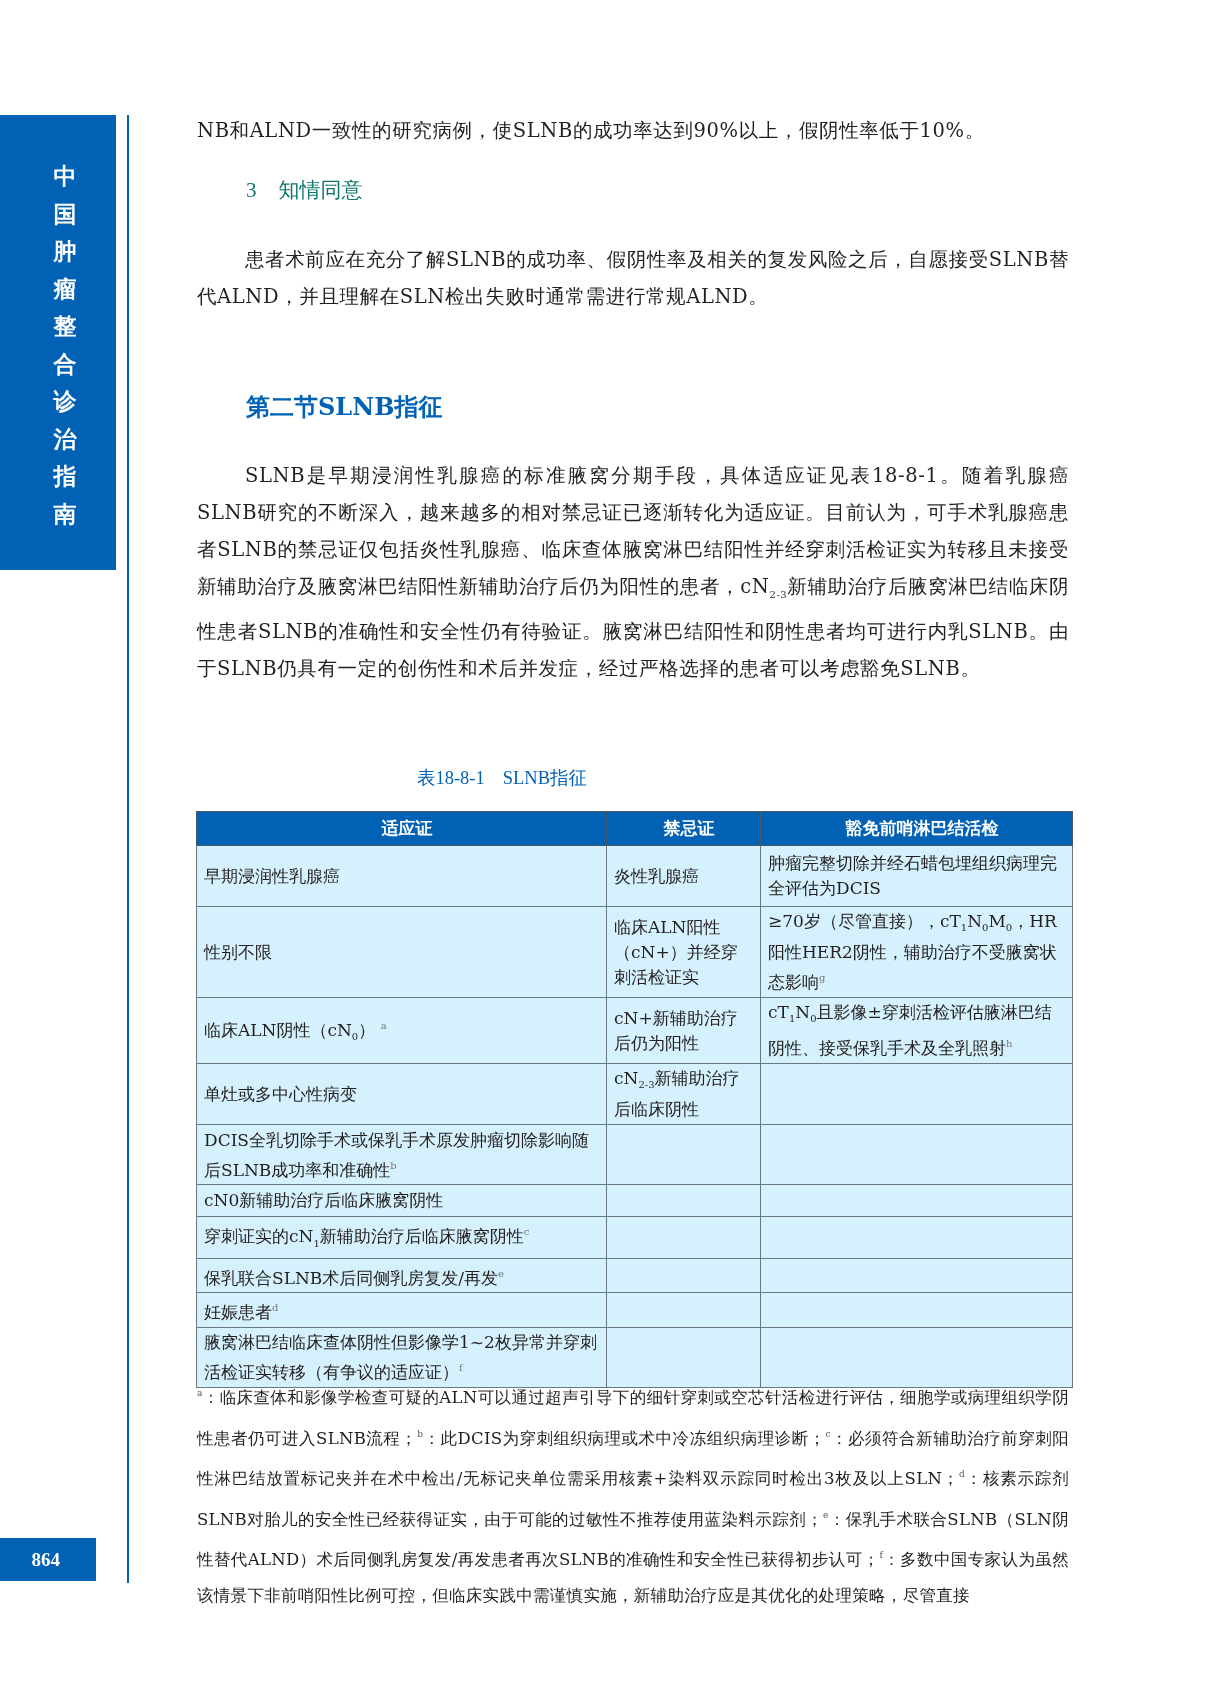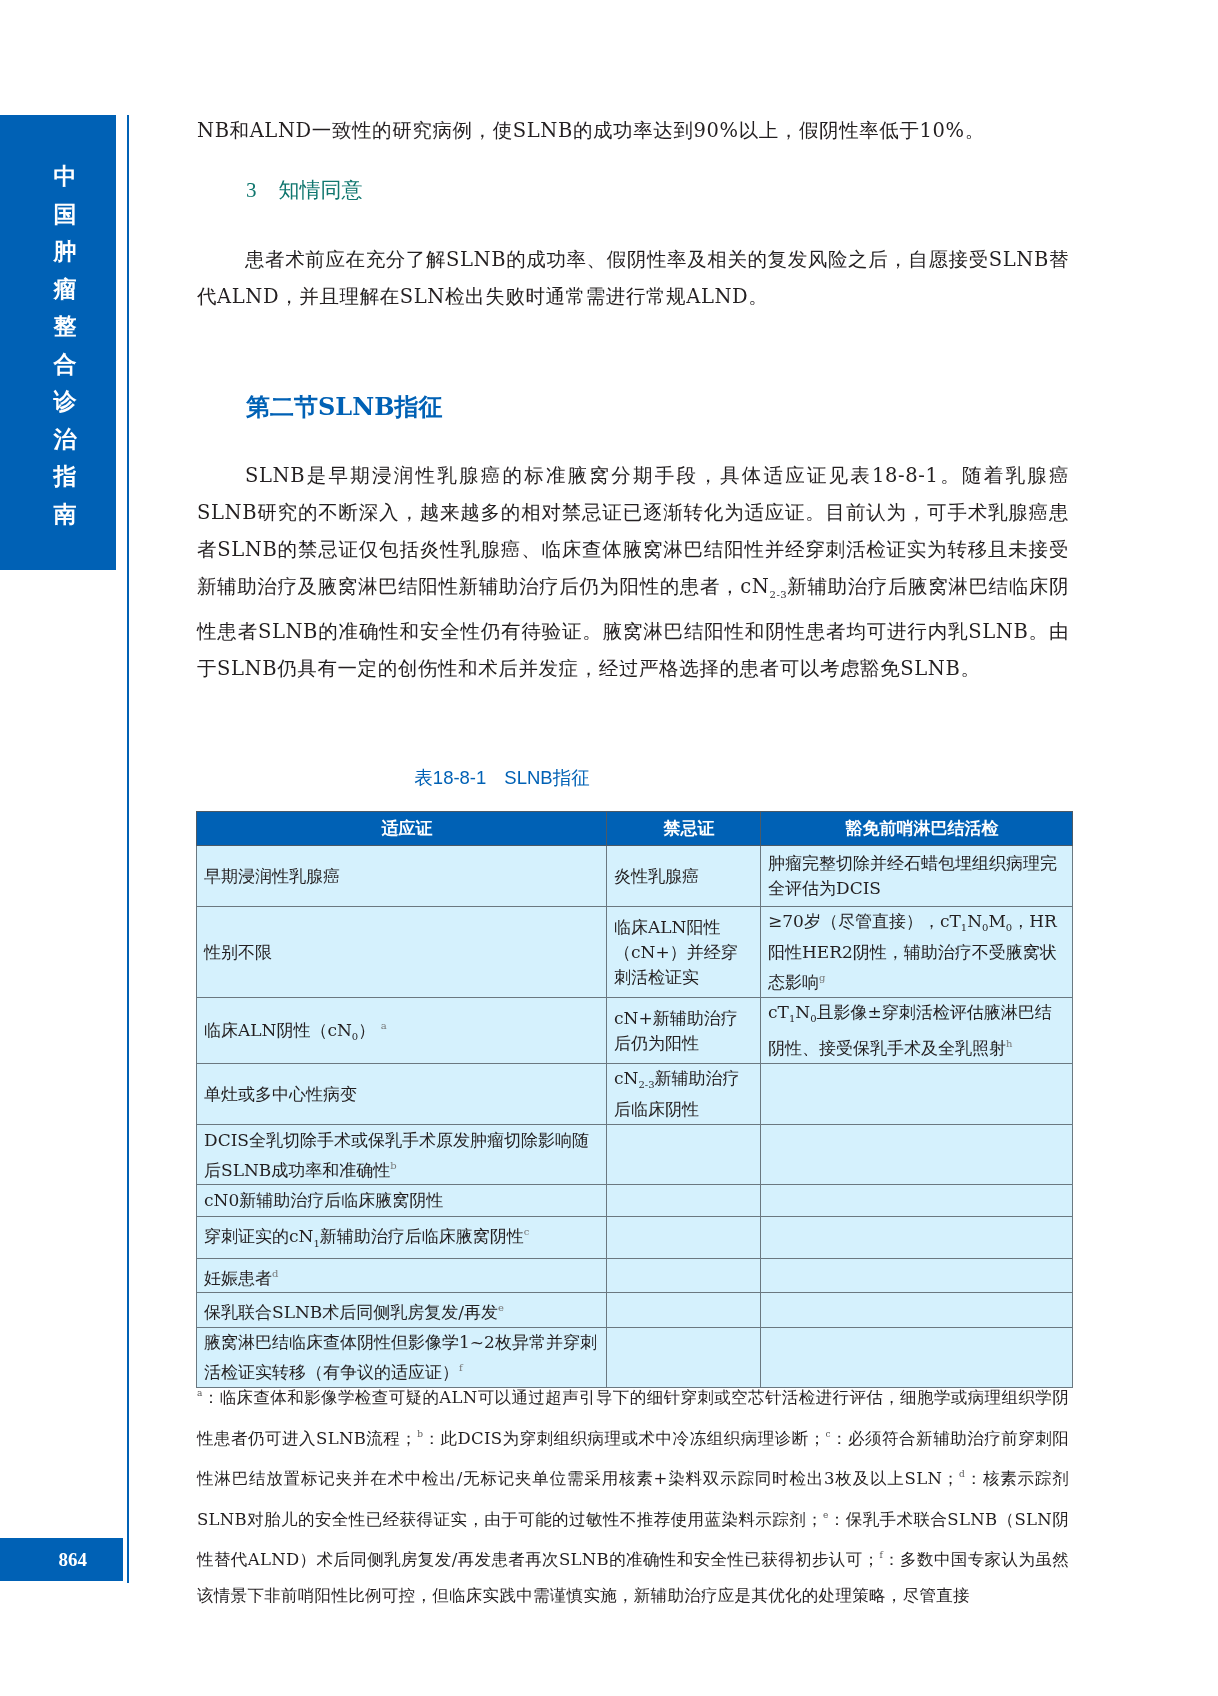--- a/index.html
+++ b/index.html
@@ -2,30 +2,30 @@
 <html><head>
 <meta charset="utf-8">
 <style>
   html, body { margin:0; padding:0; background:#ffffff; }
   body { width:1218px; height:1696px; position:relative; overflow:hidden;
          font-family:"DejaVu Serif","Liberation Serif",serif; color:#231f20; }
   .side-tab { position:absolute; left:0; top:115px; width:116px; height:455px; background:#0061b5; }
   .side-title { position:absolute; left:0; top:158px; width:130px; display:flex; flex-direction:column; align-items:center; }
   .side-title span { color:#ffffff; font-family:"DejaVu Sans",sans-serif; font-weight:bold; font-size:23px; height:37.5px; line-height:37.5px; }
   .v-rule { position:absolute; left:127px; top:115px; width:2px; height:1468px; background:#0061b5; }
-  .page-num-box { position:absolute; left:0; top:1538px; width:123px; height:43px; background:#0061b5; display:flex; align-items:center; justify-content:flex-end; }
+  .page-num-box { position:absolute; left:0; top:1538px; width:96px; height:43px; background:#0061b5; display:flex; align-items:center; justify-content:flex-end; }
   .page-num { color:#ffffff; font-family:"Liberation Serif",serif; font-weight:bold; font-size:19px; padding-right:36px; }
 
   .para { position:absolute; left:197px; width:872px; font-size:19.5px; line-height:37px; letter-spacing:0.6px; text-align:justify; }
   .indent { text-indent:48px; }
   .sub-head { position:absolute; left:246px; top:176px; font-family:Liberation Serif, serif; color:#0f766e; font-size:21px; }
   .sub-head .num { margin-right:22px; }
   .sec-head { position:absolute; left:246px; top:391px; color:#0061b5; font-weight:bold; font-size:24px; font-family:"DejaVu Serif",serif; }
   .sec-head .lead { }
-  .tbl-caption { position:absolute; left:0; width:1004px; top:765px; text-align:center; color:#0061b5; font-family:Liberation Sans, sans-serif; font-size:18.5px; }
+  .tbl-caption { position:absolute; left:0; width:1004px; top:765px; text-align:center; color:#0061b5; font-family:Liberation Serif, serif; font-size:18.5px; }
   .tbl-caption .num { margin-right:18px; }
 
   table { position:absolute; left:196px; top:811px; width:876px; border-collapse:collapse; table-layout:fixed; }
   th { background:#0061b5; color:#ffffff; font-family:"DejaVu Sans",sans-serif; font-size:17px; font-weight:bold; height:31px; border:1.5px solid #4c5a66;padding-left:12px; }
   td { background:#d5f1fd; border:1.5px solid #6b7880; font-size:17px; line-height:25px; padding:2px 7px; vertical-align:middle; color:#231f20; }
   sup, sub { font-size:10px;margin-top:20px; }
   sup { color:#777; }
 
   .notes { position:absolute; left:197px; top:1375px; width:872px; font-size:16.5px; line-height:36px; text-align:justify; letter-spacing:0.3px; }
   .notes sup { font-size:9px; color:#555; }
@@ -112,26 +112,26 @@
       <td>cN0新辅助治疗后临床腋窝阴性</td>
       <td></td>
       <td></td>
     </tr>
     <tr style="height:33px">
       <td><span>穿刺证实的cN</span><sub>1</sub><span>新辅助治疗后临床腋窝阴性</span><sup>c</sup></td>
       <td></td>
       <td></td>
     </tr>
     <tr style="height:33px">
-      <td><span>妊娠患者</span><sup>d</sup></td>
+      <td><span>保乳联合SLNB术后同侧乳房复发/再发</span><sup>e</sup></td>
       <td></td>
       <td></td>
     </tr>
     <tr style="height:33px">
-      <td><span>保乳联合SLNB术后同侧乳房复发/再发</span><sup>e</sup></td>
+      <td><span>妊娠患者</span><sup>d</sup></td>
       <td></td>
       <td></td>
     </tr>
     <tr style="height:59px">
       <td><span>腋窝淋巴结临床查体阴性但影像学1~2枚异常并穿刺活检证实转移（有争议的适应证）</span><sup>f</sup></td>
       <td></td>
       <td></td>
     </tr>
   </tbody>
 </table>

